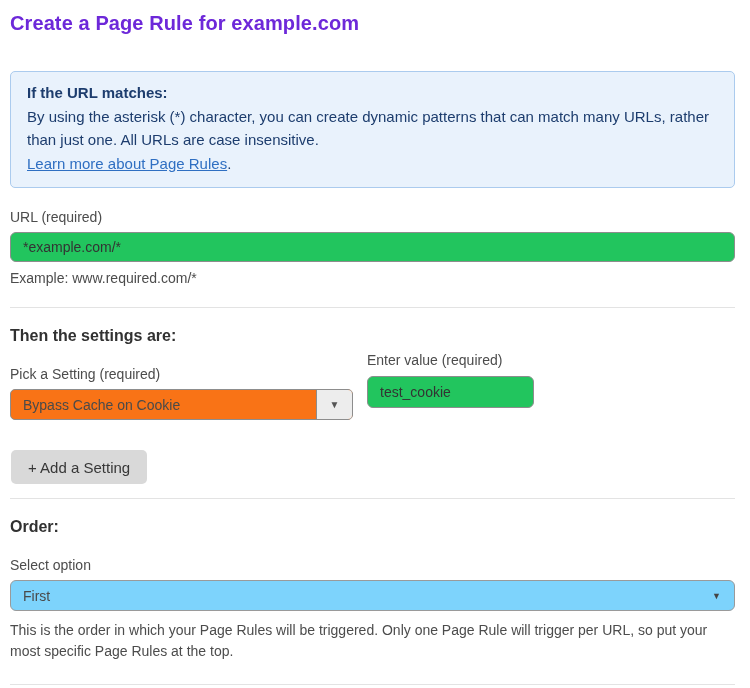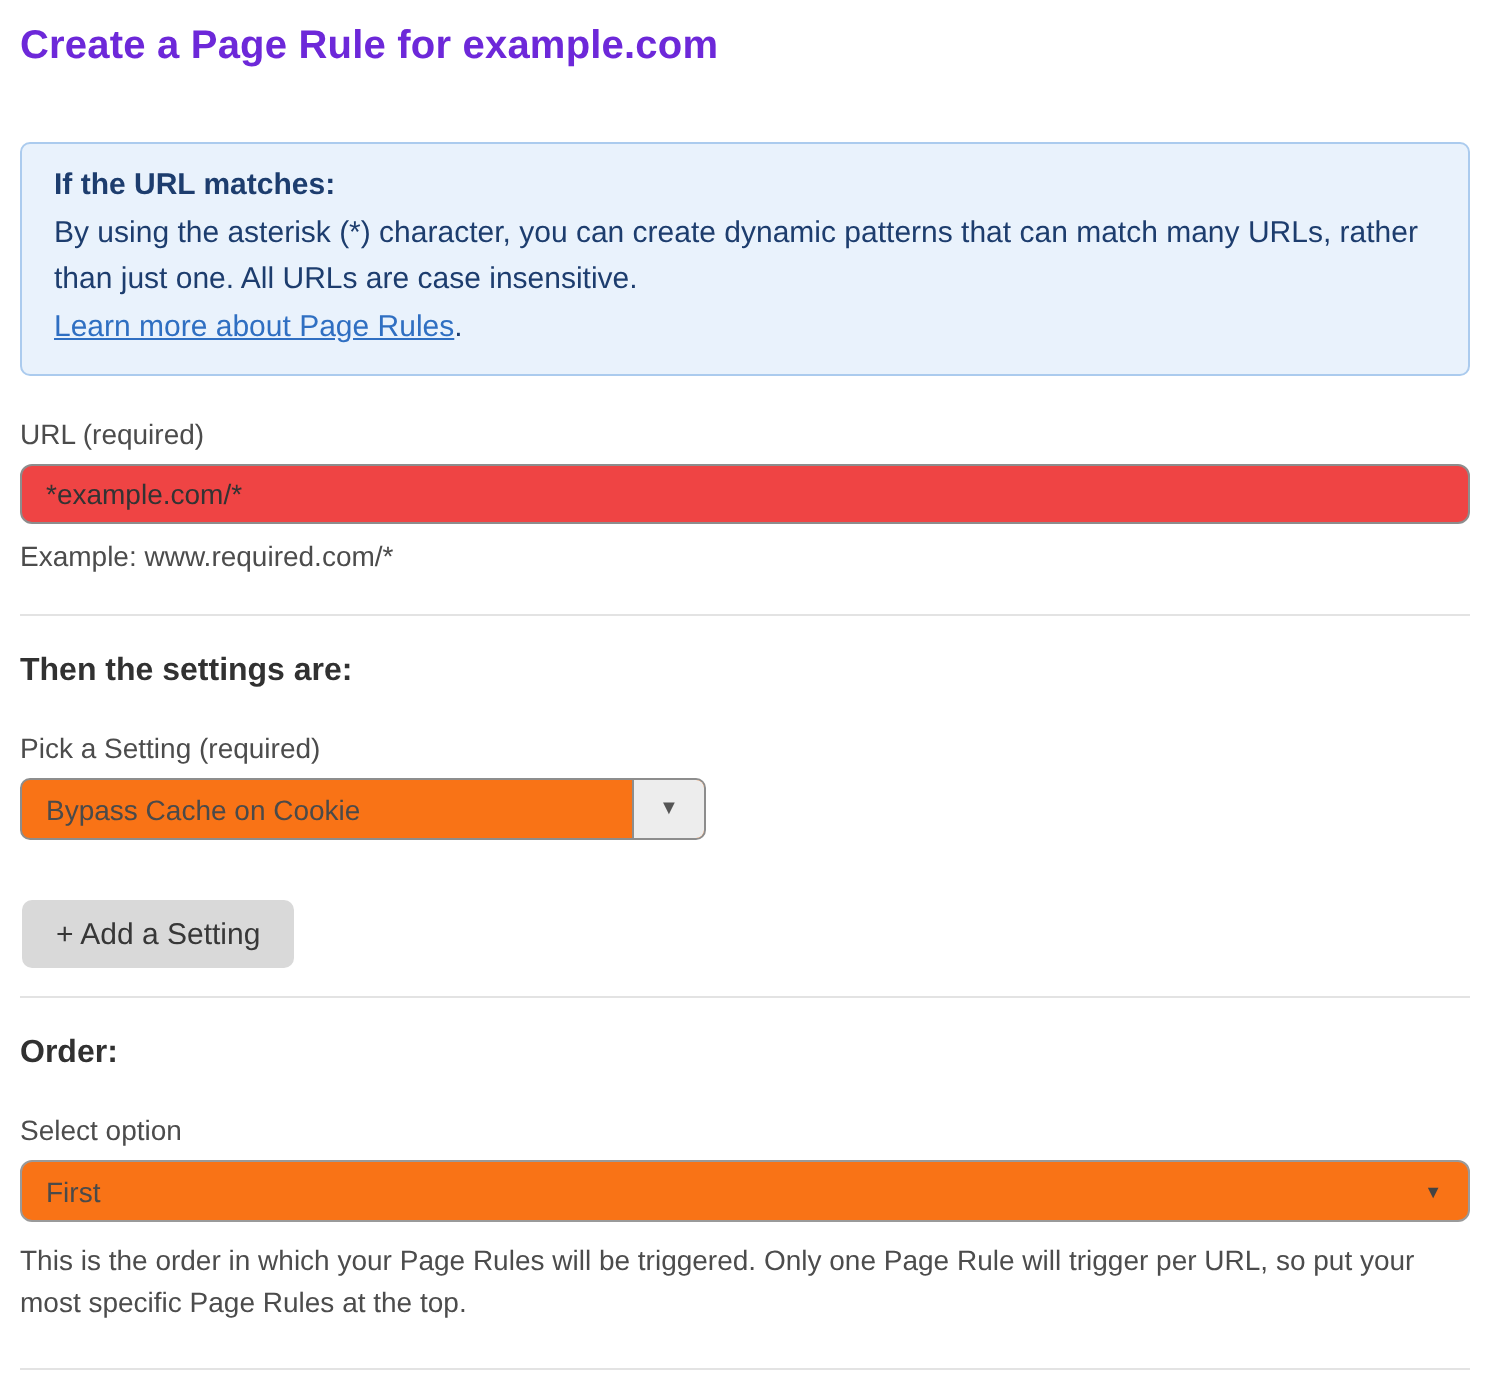--- a/index.html
+++ b/index.html
@@ -33,21 +33,21 @@
   }
 
   .field-label {
     font-size: 14px; color: #4c4c4c; margin-top: 21px; margin-bottom: 7px;
   }
   .text-input {
     display: block; width: 725px; height: 30px;
     border: 1px solid #8d8d8d; border-radius: 6px;
     padding: 0 12px; font-size: 14px; color: #333333;
     font-family: "Liberation Sans", sans-serif;
-    background: #ef4444; outline: none;
+    background: #22c55e; outline: none;
   }
   .helper-text { font-size: 14px; color: #4c4c4c; margin-top: 8px; }
 
   .divider { border: none; border-top: 1px solid #e3e3e3; height: 0; }
   .divider-1 { margin-top: 21px; }
   .divider-2 { margin-top: 14px; }
   .divider-3 { margin-top: 22px; }
 
   .section-heading {
     font-size: 16px; font-weight: bold; color: #313131; margin-top: 19px;
@@ -81,21 +81,21 @@
     font-size: 15px; font-family: "Liberation Sans", sans-serif;
     cursor: pointer; white-space: nowrap;
   }
   .btn-gray { background: #d9d9d9; color: #373737; }
 
   .add-setting-btn { margin-top: 30px; height: 34px; margin-left: 1px; }
 
   .select-control {
     position: relative; width: 725px; height: 31px;
     border: 1px solid #9a9a9a; border-radius: 6px;
-    background: #f97316; display: flex; align-items: center;
+    background: #7dd3fc; display: flex; align-items: center;
     padding: 0 30px 0 12px; font-size: 14px; color: #4a4a4a;
     cursor: pointer;
   }
   .select-caret {
     position: absolute; right: 13px; top: 50%;
     transform: translateY(-50%);
     font-size: 9px; color: #444444;
   }
 
   .order-helper {
@@ -127,20 +127,24 @@
   <div class="settings-row">
     <div class="settings-col-left">
       <div class="field-label">Pick a Setting (required)</div>
       <div class="dropdown">
         <div class="dropdown-value">Bypass Cache on Cookie</div>
         <div class="dropdown-arrow-btn">
             <span>▼</span>
           </div>
       </div>
     </div>
+    <div class="settings-col-right">
+      <div class="field-label" style="margin-top:0; margin-bottom:8px;">Enter value (required)</div>
+      <input type="text" class="text-input value-input" value="test_cookie" style="">
+    </div>
   </div>
 
   <button class="btn btn-gray add-setting-btn">+ Add a Setting</button>
 
   <hr class="divider divider-2">
 
   <h2 class="section-heading">Order:</h2>
 
   <div class="field-label">Select option</div>
   <div class="select-control">

